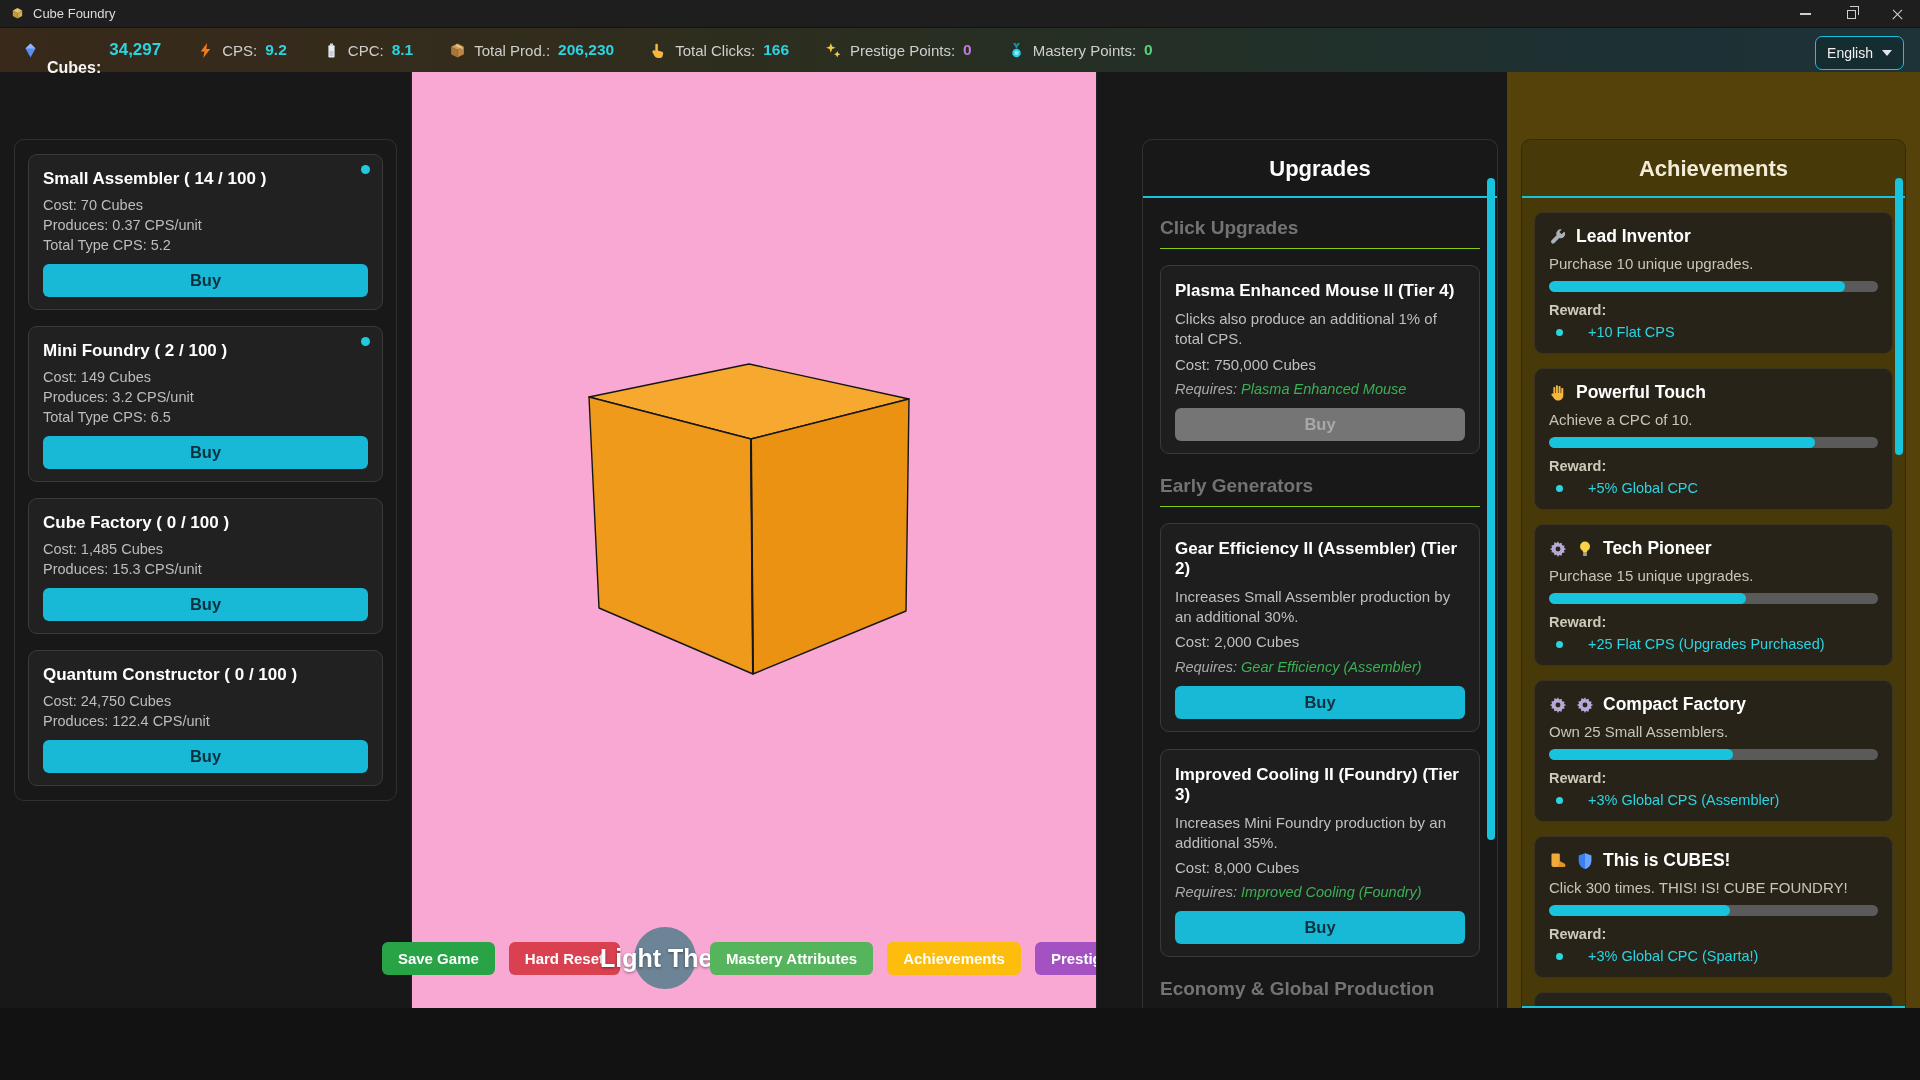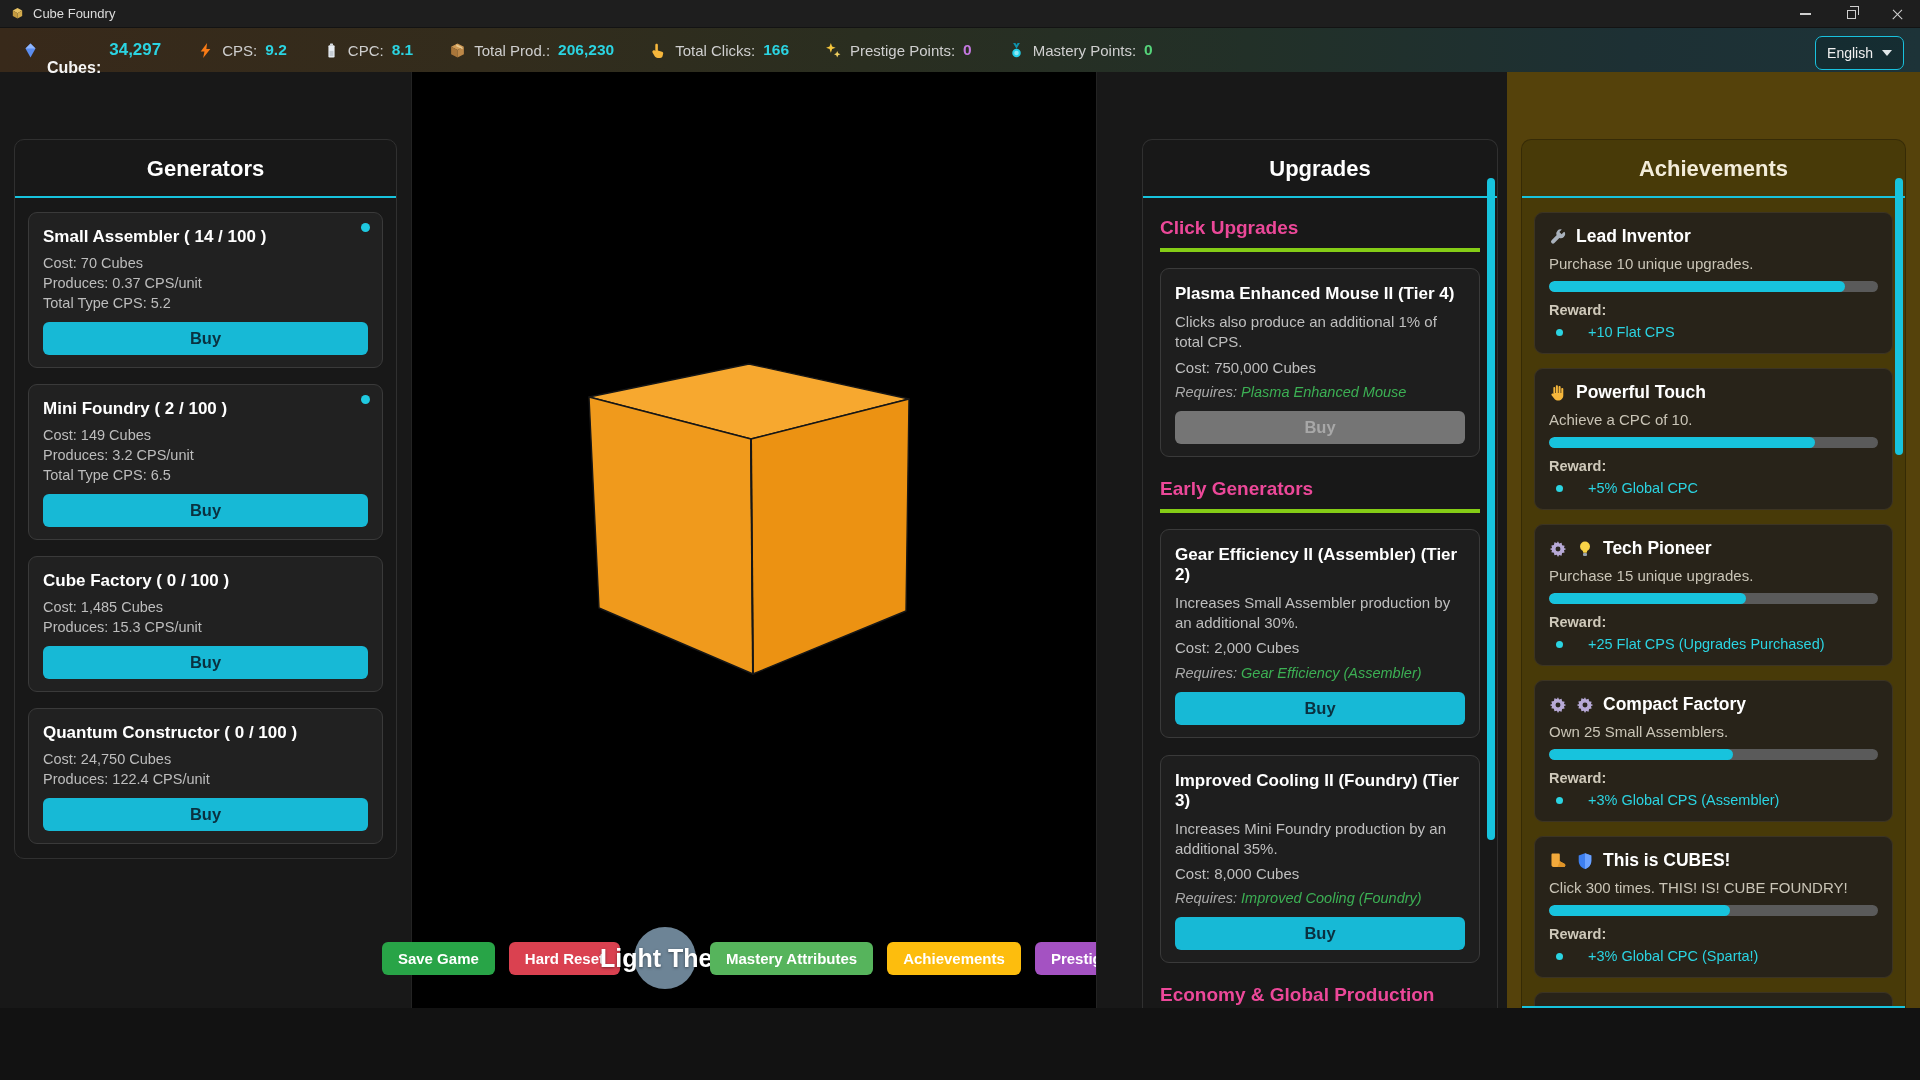--- a/index.html
+++ b/index.html
@@ -39,21 +39,21 @@
   .val.green{color:#55d47a;}
   .lang-select{position:absolute;right:16px;top:8px;height:28px;padding:16px 11px;border:1px solid #19c2de;
                border-radius:7px;display:flex;align-items:center;gap:9px;color:#f0f0f0;font-size:14px;
                background:rgba(10,34,40,.35);cursor:pointer;}
   .chev{width:0;height:0;border-left:5px solid transparent;border-right:5px solid transparent;border-top:6px solid #e2e8ea;}
 
   
   .main{position:absolute;top:72px;left:0;right:0;bottom:72px;display:flex;}
   .col{position:relative;height:100%;}
   .col-left{width:412px;background:#181818;border-right:1px solid #232323;}
-  .col-center{flex:1;background:#000000;}
+  .col-center{flex:1;background:#f9a8d4;}
   .col-upg{width:411px;background:#181818;border-left:1px solid #232323;padding-left:40px;}
   .col-ach{width:413px;background:#55420b;}
 
   .panel-title{font-size:22px;font-weight:bold;color:#ffffff;text-align:center;
                padding:16px 0 14px;border-bottom:2px solid #17c3dd;}
 
   
   .gen-panel{margin:67px 14px 0;border:1px solid #303030;border-radius:10px;overflow:hidden;padding-bottom:14px;}
   .gen-list{padding:14px 13px 0;}
   .card{background:#212121;border:1px solid #3a3a3a;border-radius:9px;padding:12px 14px;margin-bottom:16px;position:relative;}
@@ -75,21 +75,21 @@
   .btn-lightgreen{background:#56b45c;}
   .btn-amber{background:#fdbd0d;}
   .btn-purple{background:#a452c2;}
   .btn-circle{width:62px;height:62px;padding:0;border-radius:50%;background:#6d8496;font-size:25px;line-height:1.06;}
   .btn-circle span{display:block;width:130px;text-align:center;text-shadow:0 1px 3px rgba(0,0,0,.45);}
 
   
   .upg-panel{position:relative;margin:67px 9px 0 5px;height:calc(100% - 67px);border:1px solid #303030;
              border-bottom:none;border-radius:10px 10px 0 0;overflow:hidden;}
   .upg-scroll{padding:15px 17px 0;height:calc(100% - 55px);overflow:hidden;}
-  .sec-head{color:#ec4899;font-size:19px;font-weight:bold;padding:4px 0 9px;border-bottom:4px solid #84cc16;margin-bottom:16px;}
+  .sec-head{color:#737373;font-size:19px;font-weight:bold;padding:4px 0 9px;border-bottom:1px solid #84cc16;margin-bottom:16px;}
   .ucard{background:#1e1e1e;border:1px solid #3a3a3a;border-radius:9px;padding:12px 14px;margin-bottom:17px;}
   .ucard .cname{font-size:17px;font-weight:bold;color:#fff;margin:3px 0 8px;}
   .ucard .cdesc,.ucard .ccost{font-size:15px;color:#bfbfbf;margin:5px 0;line-height:1.35;}
   .ureq{font-size:14.5px;font-style:italic;color:#a9a9a9;margin:6px 0 4px;}
   .ureq .rv{color:#3cb054;}
   .scroll-thumb{position:absolute;width:8px;border-radius:4px;background:#17c3dd;right:2px;}
   .upg-thumb{top:38px;height:662px;}
   .ach-thumb{top:38px;height:277px;}
 
   
@@ -228,21 +228,20 @@
     <div class="lang-select">
       <span>English</span>
       <span class="chev"></span>
     </div>
   </div>
 
   <div class="main">
 
     <div class="col col-left">
       <div class="gen-panel">
-        <div class="panel-title">Generators</div>
         <div class="gen-list" id="gen-list">
             <div class="card">
               <span class="dot"></span>
               <div class="cname">Small Assembler ( 14 / 100 )</div>
               <div class="cline">Cost: 70 Cubes</div>
               <div class="cline">Produces: 0.37 CPS/unit</div>
               <div class="cline">Total Type CPS: 5.2</div>
               <div class="buy">Buy</div>
             </div>
             <div class="card">

